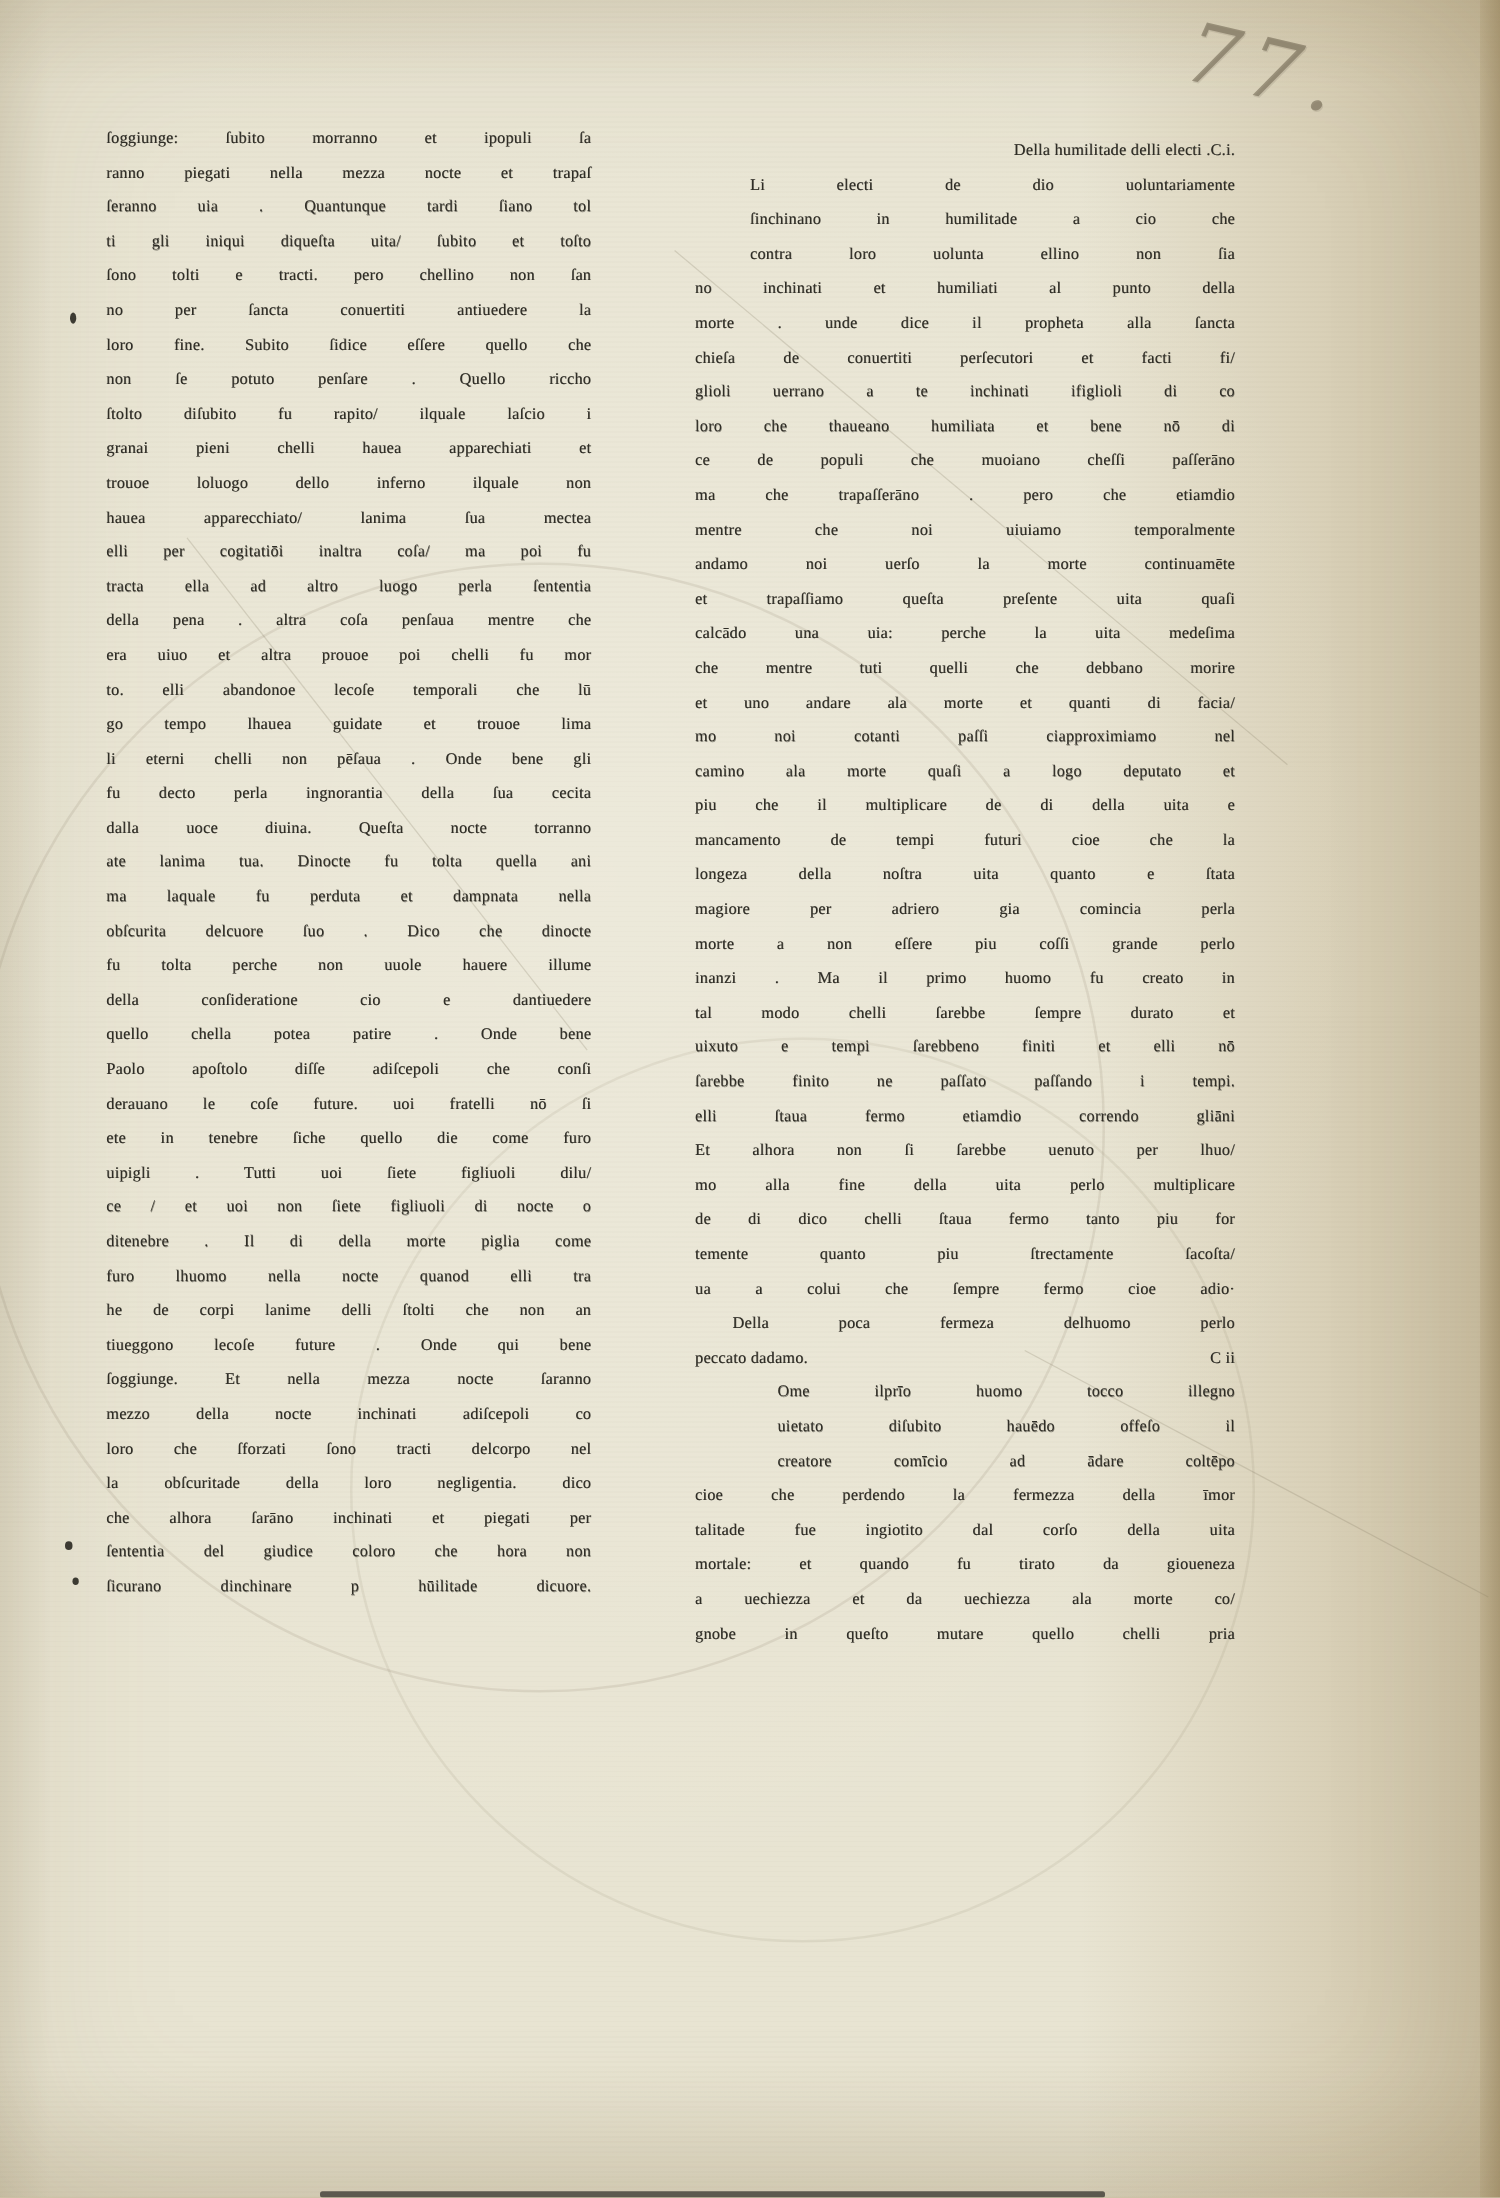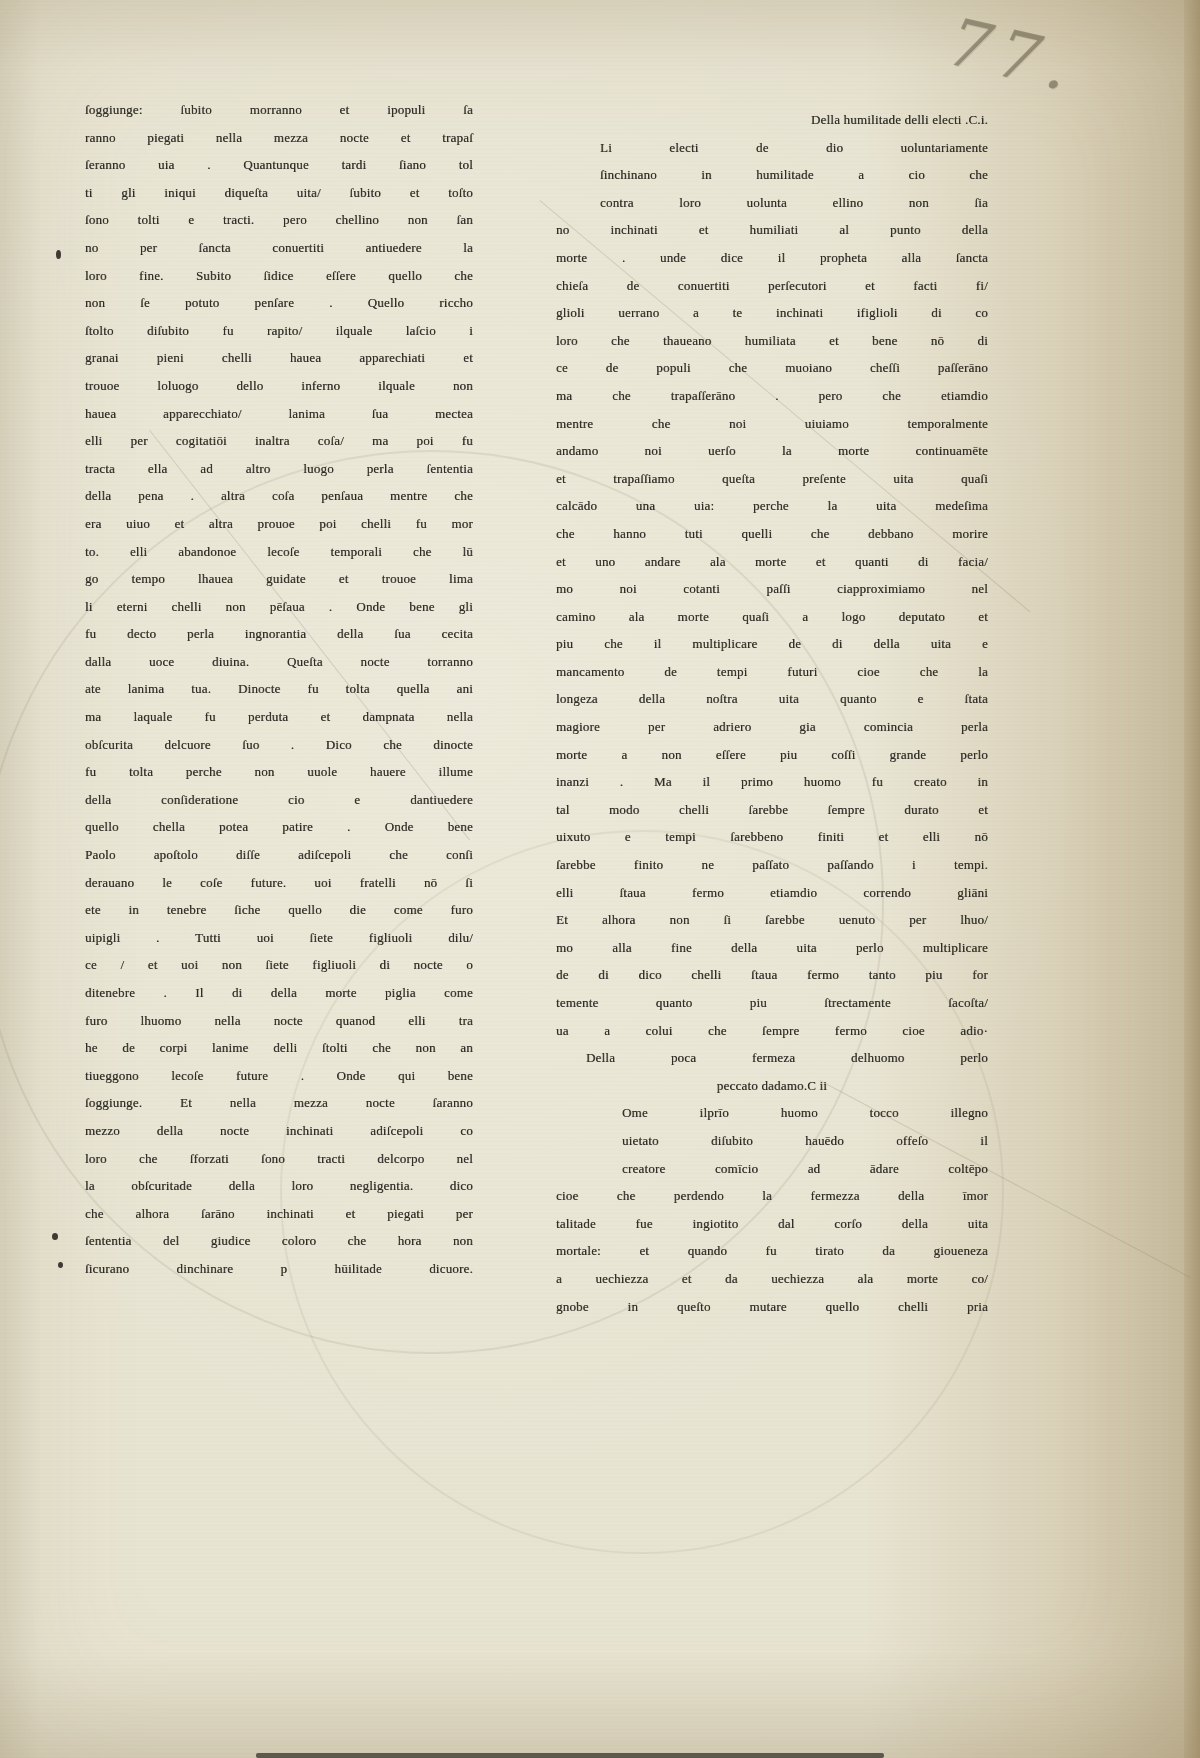--- a/index.html
+++ b/index.html
@@ -45,21 +45,21 @@
        text-shadow:0.4px 0.2px 0 rgba(47,45,38,0.55);}
   .col-left{left:85px;top:96px;width:388px;}
   .col-right{left:556px;top:106px;width:432px;}
 
   .line{display:block;text-align:justify;text-align-last:justify;white-space:normal;height:27.6px;overflow:visible;}
   .intro1 .line{padding-left:44px;}
   .intro2 .line{padding-left:66px;}
 
   .heading-row{display:flex;justify-content:flex-end;height:27.6px;padding-left:36px;}
   .heading2-l1{height:27.6px;padding-left:30px;text-align:justify;text-align-last:justify;}
-  .heading2-row{display:flex;justify-content:center;height:27.6px;}
+  .heading2-row{display:flex;justify-content:space-between;height:27.6px;}
 </style>
 </head>
 <body>
 
 <div class="page">
 
   <div class="wm c1"></div>
   <div class="wm c2"></div>
   <div class="scratch s1"></div>
   <div class="scratch s2"></div>
@@ -136,21 +136,21 @@
         <div class="line">morte . unde dice il propheta alla ſancta</div>
         <div class="line">chieſa de conuertiti perſecutori et facti fi/</div>
         <div class="line">glioli uerrano a te inchinati ifiglioli di co</div>
         <div class="line">loro che thaueano humiliata et bene nō di</div>
         <div class="line">ce de populi che muoiano cheſſi paſſerāno</div>
         <div class="line">ma che trapaſſerāno . pero che etiamdio</div>
         <div class="line">mentre che noi uiuiamo temporalmente</div>
         <div class="line">andamo noi uerſo la morte continuamēte</div>
         <div class="line">et trapaſſiamo queſta preſente uita quaſi</div>
         <div class="line">calcādo una uia: perche la uita medeſima</div>
-        <div class="line">che hanno tuti quelli che debbano morire</div>
+        <div class="line">che mentre tuti quelli che debbano morire</div>
         <div class="line">et uno andare ala morte et quanti di facia/</div>
         <div class="line">mo noi cotanti paſſi ciapproximiamo nel</div>
         <div class="line">camino ala morte quaſi a logo deputato et</div>
         <div class="line">piu che il multiplicare de di della uita e</div>
         <div class="line">mancamento de tempi futuri cioe che la</div>
         <div class="line">longeza della noſtra uita quanto e ſtata</div>
         <div class="line">magiore per adriero gia comincia perla</div>
         <div class="line">morte a non eſſere piu coſſi grande perlo</div>
         <div class="line">inanzi . Ma il primo huomo fu creato in</div>
         <div class="line">tal modo chelli ſarebbe ſempre durato et</div>

